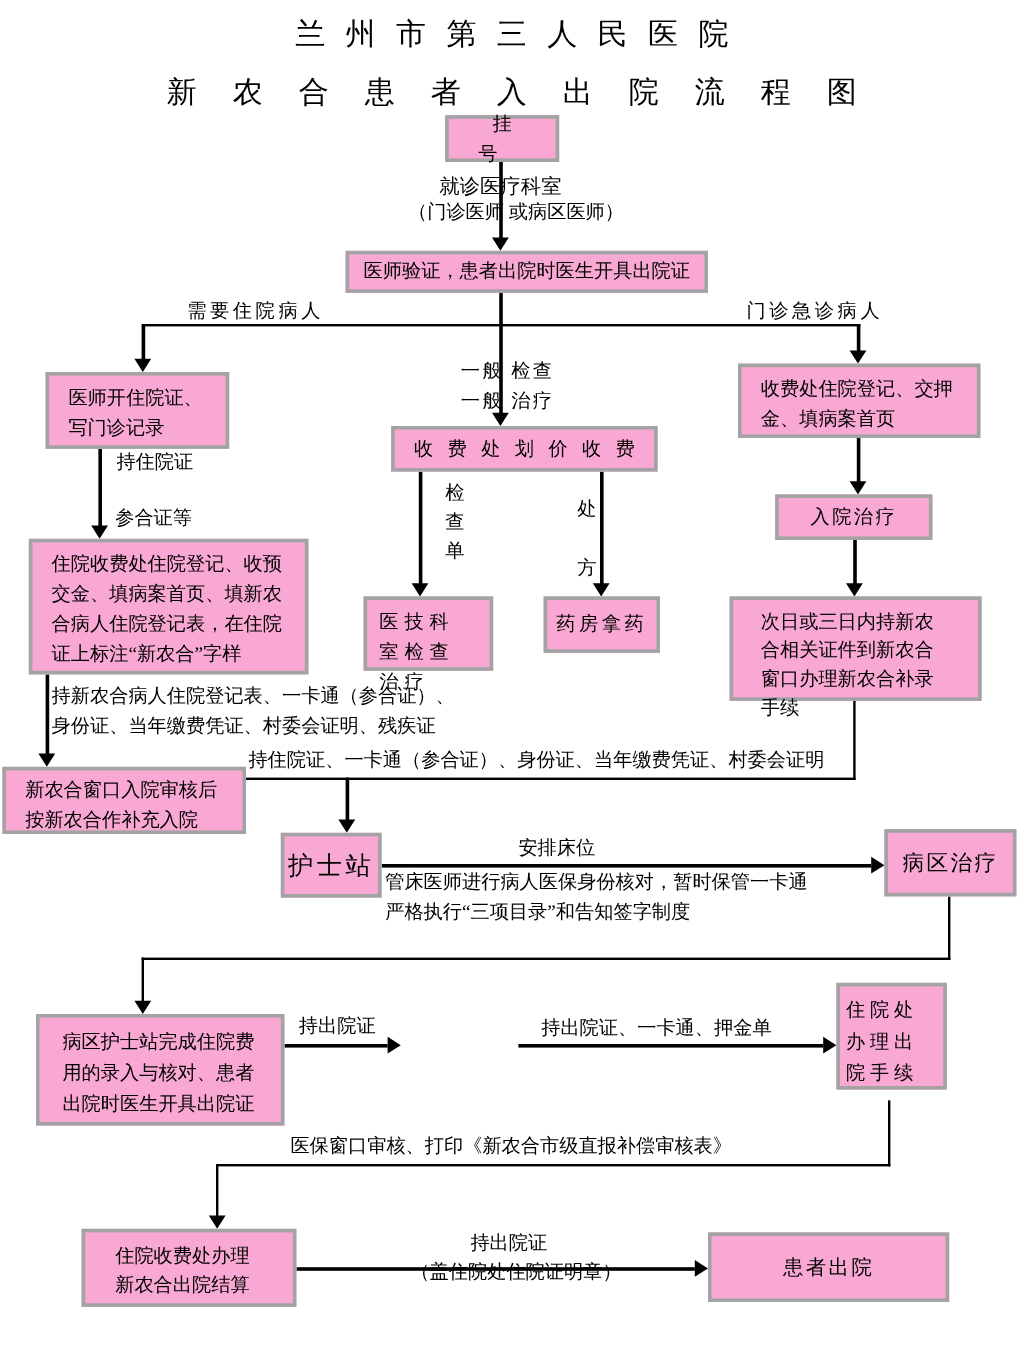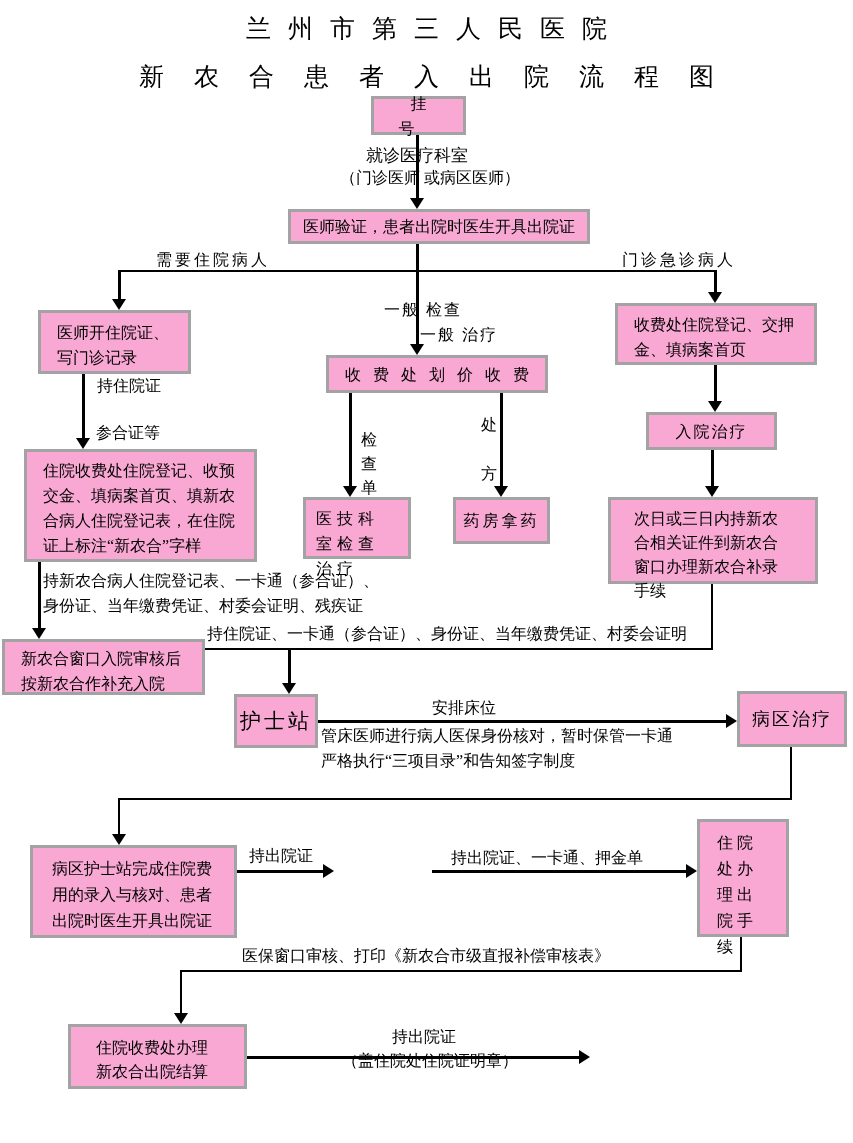--- a/index.html
+++ b/index.html
@@ -78,32 +78,33 @@
   <div class="box" style="left:2px;top:639px;width:203px;height:56px;padding:4px 16px;">新农合窗口入院审核后按新农合作补充入院</div>
   <div class="box c" style="left:326px;top:355px;width:222px;height:38px;letter-spacing:12px;text-indent:12px;">收费处划价收费</div>
   <div class="box" style="left:303px;top:497px;width:108px;height:62px;padding:6px 10px;letter-spacing:5px;">医技科室检查治疗</div>
   <div class="box c" style="left:453px;top:497px;width:97px;height:47px;letter-spacing:3px;">药房拿药</div>
   <div class="box" style="left:615px;top:303px;width:202px;height:62px;padding:6px 16px;">收费处住院登记、交押金、填病案首页</div>
   <div class="box c" style="left:646px;top:412px;width:131px;height:38px;letter-spacing:2px;">入院治疗</div>
   <div class="box" style="left:608px;top:497px;width:210px;height:87px;padding:7px 23px;line-height:24px;">次日或三日内持新农合相关证件到新农合窗口办理新农合补录手续</div>
   <div class="box c" style="left:234px;top:694px;width:84px;height:54px;font-size:21px;letter-spacing:3px;">护士站</div>
   <div class="box c" style="left:737px;top:691px;width:110px;height:56px;font-size:18px;letter-spacing:2px;">病区治疗</div>
   <div class="box" style="left:30px;top:845px;width:207px;height:93px;padding:8px 19px;line-height:26px;">病区护士站完成住院费用的录入与核对、患者出院时医生开具出院证</div>
-  <div class="box" style="left:697px;top:819px;width:92px;height:118px;padding:8px 17px;line-height:26px;letter-spacing:4px;">住院处办理出院手续</div>
+  <div class="box" style="left:697px;top:819px;width:92px;height:89px;padding:8px 5px;line-height:26px;letter-spacing:4px;">住院处办理出院手续</div>
   <div class="box" style="left:68px;top:1024px;width:179px;height:65px;padding:9px 25px;line-height:24px;">住院收费处办理新农合出院结算</div>
+  <div class="box c" style="left:590px;top:1027px;width:201px;height:58px;font-size:17px;letter-spacing:2px;">患者出院</div>
 
   <div class="lbl" style="left:366px;top:146px;font-size:17px;">就诊医疗科室</div>
   <div class="lbl" style="left:340px;top:168px;">（门诊医师 或病区医师）</div>
   <div class="lbl" style="left:156px;top:250px;letter-spacing:3px;">需要住院病人</div>
   <div class="lbl" style="left:582px;top:250px;letter-spacing:3px;margin-left:40px;">门诊急诊病人</div>
   <div class="lbl" style="left:384px;top:300px;letter-spacing:2px;font-family:Liberation Serif, serif;">一般 检查</div>
-  <div class="lbl" style="left:384px;top:325px;letter-spacing:2px;margin-left:36px;">一般 治疗</div>
+  <div class="lbl" style="left:384px;top:325px;letter-spacing:2px;">一般 治疗</div>
   <div class="lbl" style="left:97px;top:376px;">持住院证</div>
   <div class="lbl" style="left:96px;top:423px;">参合证等</div>
-  <div class="v" style="left:360px;top:400px;line-height:24px;margin-top:28px;">检查单</div>
+  <div class="v" style="left:370px;top:400px;line-height:24px;">检查单</div>
   <div class="v" style="left:480px;top:400px;line-height:49px;">处方</div>
   <div class="lbl" style="left:43px;top:571px;">持新农合病人住院登记表、一卡通（参合证）、</div>
   <div class="lbl" style="left:43px;top:596px;">身份证、当年缴费凭证、村委会证明、残疾证</div>
   <div class="lbl" style="left:207px;top:624px;">持住院证、一卡通（参合证）、身份证、当年缴费凭证、村委会证明</div>
   <div class="lbl" style="left:432px;top:698px;">安排床位</div>
   <div class="lbl" style="left:321px;top:726px;">管床医师进行病人医保身份核对，暂时保管一卡通</div>
   <div class="lbl" style="left:321px;top:751px;">严格执行“三项目录”和告知签字制度</div>
   <div class="lbl" style="left:249px;top:846px;">持出院证</div>
   <div class="lbl" style="left:451px;top:848px;">持出院证、一卡通、押金单</div>
   <div class="lbl" style="left:222px;top:946px;margin-left:20px;">医保窗口审核、打印《新农合市级直报补偿审核表》</div>

